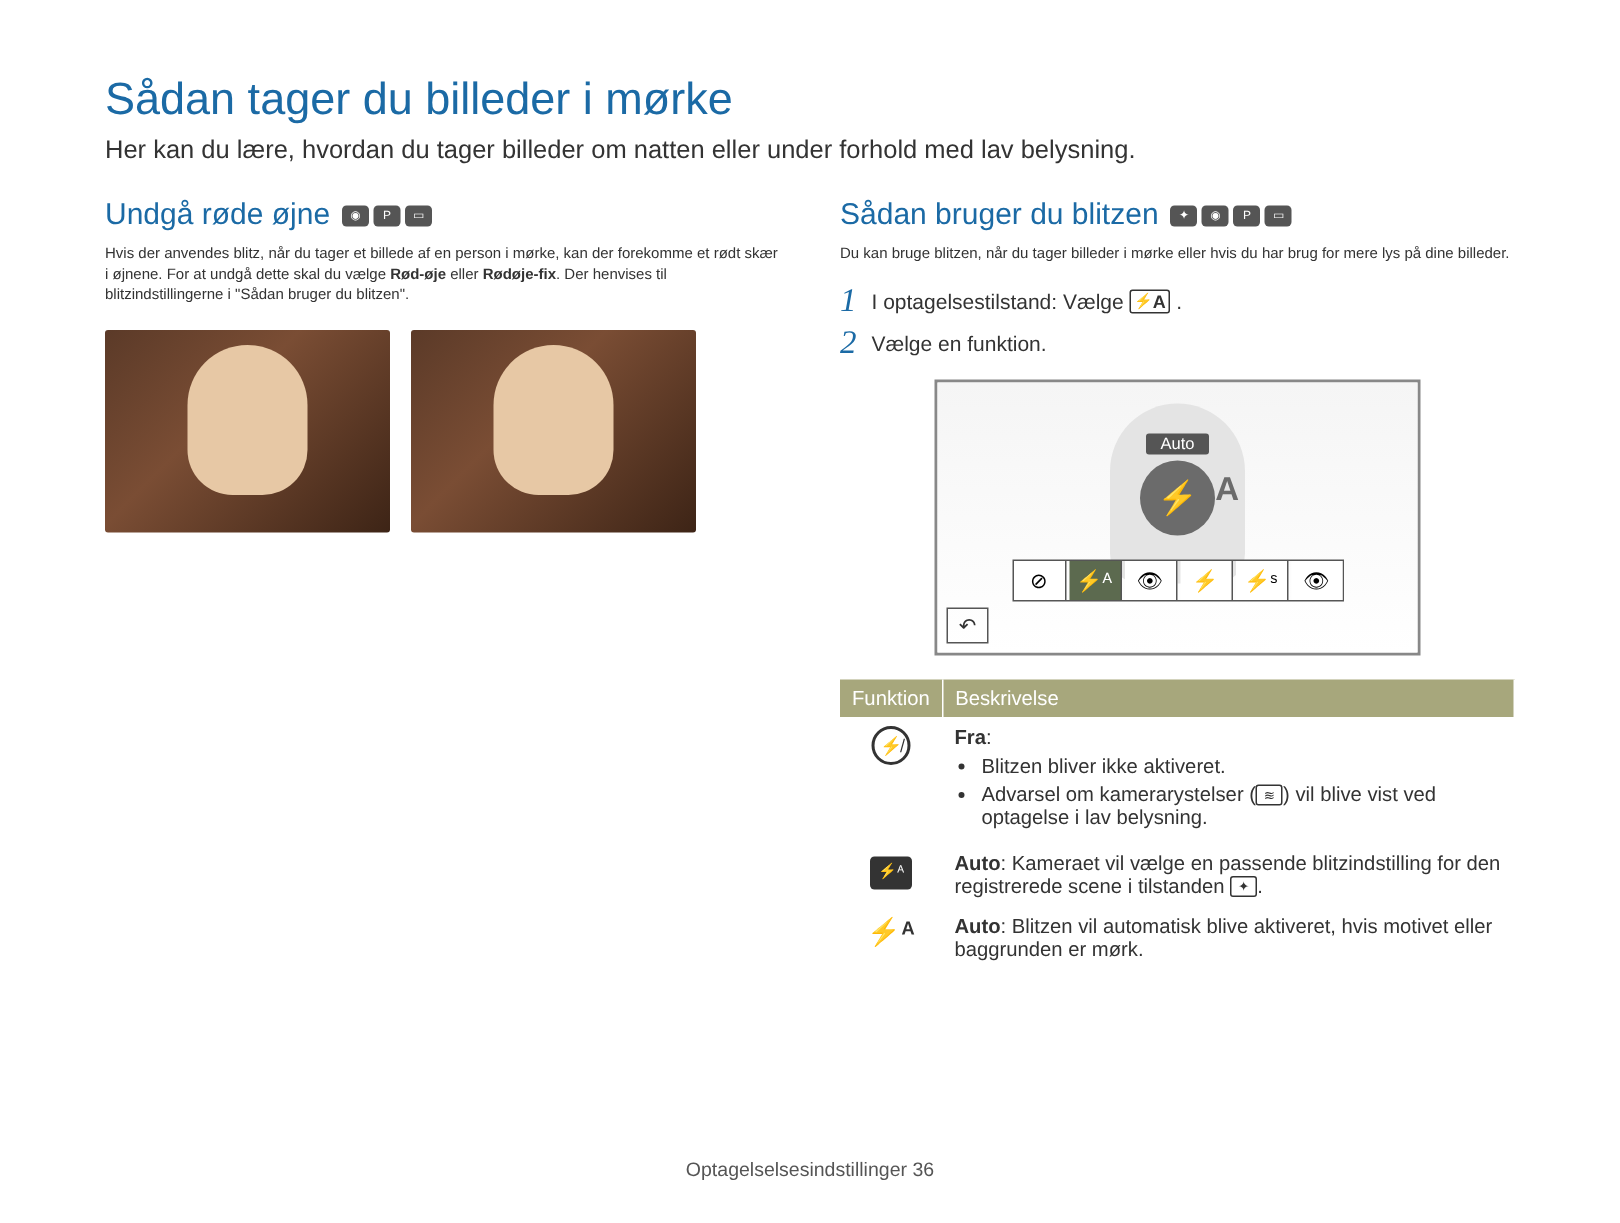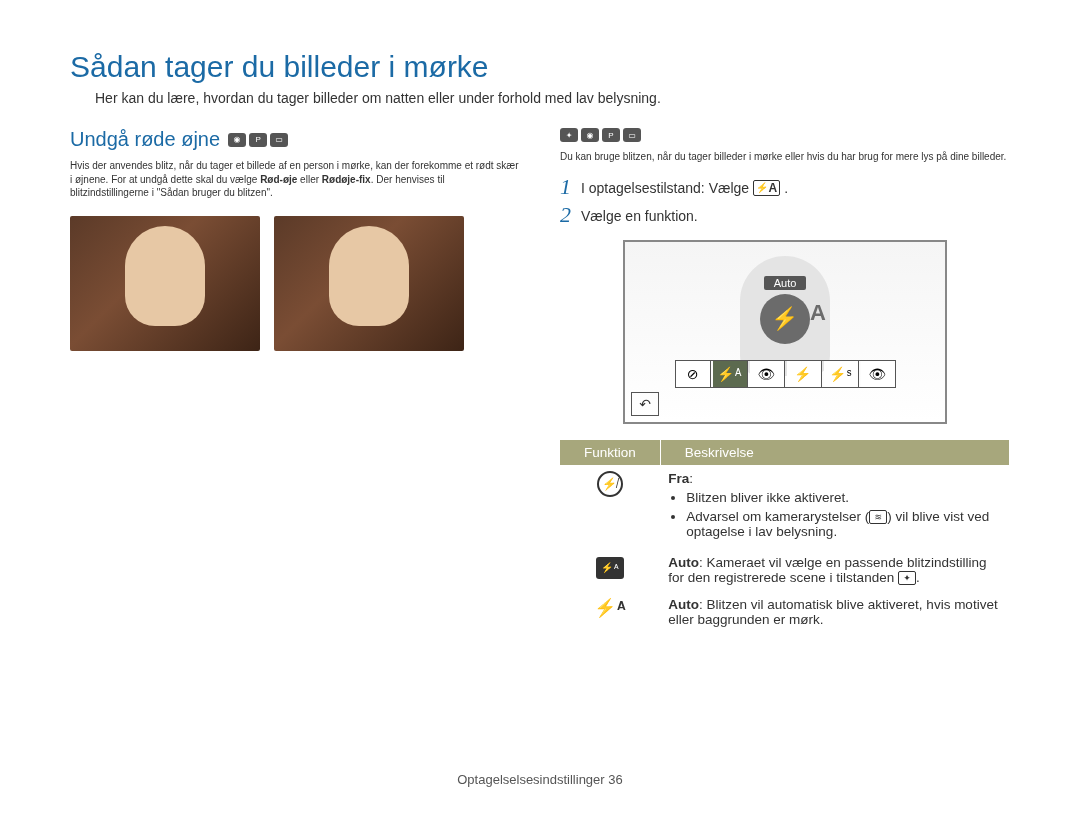--- a/index.html
+++ b/index.html
@@ -15,23 +15,22 @@
     padding: 50px 70px 0 70px;
   }
   h1 {
     color: #1b6aa5;
     font-weight: 400;
     font-size: 30px;
     margin: 0 0 6px 0;
     font-family: Arial, sans-serif;
   }
   .intro {
-    font-size: 14px;
+    font-size: 17px;
     margin-bottom: 22px;
-    margin-left: 25px;
   }
   .columns {
     display: flex;
     gap: 40px;
   }
   .col {
     flex: 1;
   }
   h2 {
     color: #1b6aa5;
@@ -161,21 +160,21 @@
     margin-top: 16px;
     border-collapse: collapse;
     width: 100%;
     font-size: 13.5px;
   }
   thead th {
     background:#a7a77c;
     color:#fff;
     font-weight:400;
     text-align:left;
-    padding:5px 24px;
+    padding:5px 8px;
     border-right:1px solid #fff;
   }
   tbody td {
     padding:6px 8px;
     vertical-align: top;
   }
   tbody tr + tr td { border-top: none; }
   .func-cell { width:46px; text-align:center; font-size:18px; }
   .func-cell .small-icon {
     display:inline-block;
@@ -237,20 +236,21 @@
         <span>Hvis der anvendes blitz, når du tager et billede af en person i mørke, kan der forekomme et rødt skær i øjnene. For at undgå dette skal du vælge </span><b>Rød-øje</b><span> eller </span><b>Rødøje-fix</b><span>. Der henvises til blitzindstillingerne i "Sådan bruger du blitzen".</span>
       </div>
       <div class="photos">
         <div class="photo"></div>
         <div class="photo"></div>
       </div>
     </div>
 
     <div class="col">
       <h2>
+        <span>Sådan bruger du blitzen</span>
         <span class="mode-icons">
           <span class="mode-icon">✦</span>
           <span class="mode-icon">◉</span>
           <span class="mode-icon">P</span>
           <span class="mode-icon">▭</span>
         </span>
       </h2>
       <div class="body-text">Du kan bruge blitzen, når du tager billeder i mørke eller hvis du har brug for mere lys på dine billeder.</div>
 
       <div class="steps">

